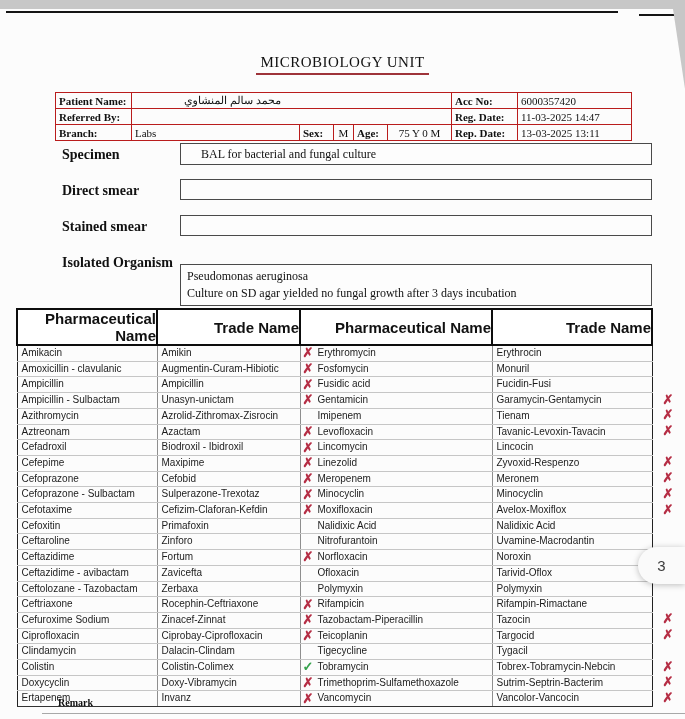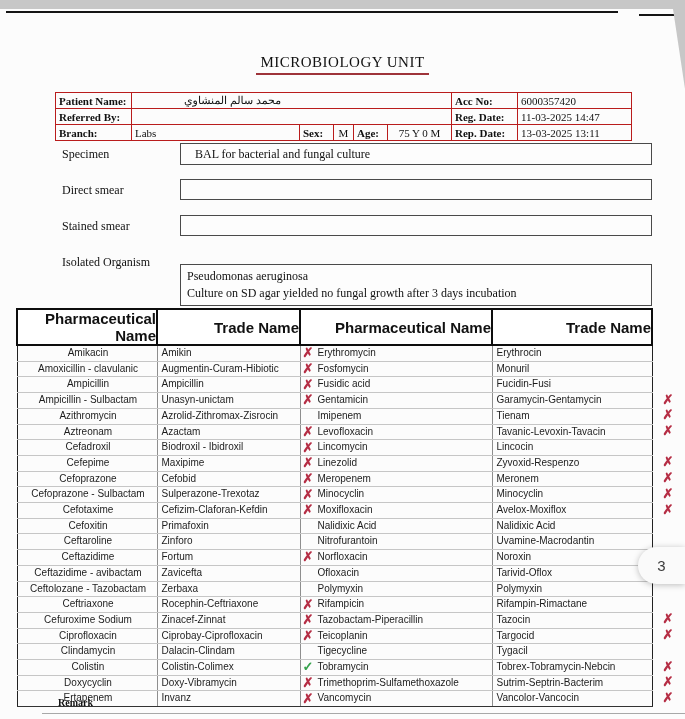--- a/index.html
+++ b/index.html
@@ -29,45 +29,45 @@
   table.pinfo{
     position:absolute;top:83px;left:55px;width:576px;
     border-collapse:collapse;table-layout:fixed;font-size:11px;
   }
   .pinfo td{border:1px solid #b91c1c;height:15px;padding:0 3px;white-space:nowrap;overflow:hidden;}
   .pinfo .lbl{font-weight:bold;}
   .pinfo .arabic{padding-left:52px;}
   .pinfo .ctr{text-align:center;}
 
   
-  .sec-label{position:absolute;left:62px;font-weight:normal;font-size:12px;}
+  .sec-label{position:absolute;left:62px;font-weight:bold;font-size:14px;}
   .sec-box{position:absolute;left:180px;width:472px;border:1px solid #4a4a4a;background:#fdfdfd;
     font-size:12px;box-sizing:border-box;}
-  .box-specimen{top:134px;height:22px;line-height:21px;padding-left:14px;}
+  .box-specimen{top:134px;height:22px;line-height:21px;padding-left:20px;}
   .box-direct{top:170px;height:21px;}
   .box-stained{top:206px;height:21px;}
   .box-organism{top:240px;height:42px;line-height:17px;padding:3px 6px;margin-top:15px;}
 
   
   table.abx{
     position:absolute;top:299px;left:16px;width:664px;
     border-collapse:collapse;table-layout:fixed;
     font-family:"Liberation Sans", sans-serif;
   }
   .abx th{
     border:2px solid #0d0d0d;background:#fff;height:17px;
     font-size:15px;font-weight:bold;text-align:right;padding:0;
   }
   .abx th.endcol{border:none;background:transparent;}
   .abx td{
     font-size:10px;height:14.7px;line-height:14.7px;padding:0 2px 0 4px;
     white-space:nowrap;overflow:hidden;color:#1c1c1c;
     border-bottom:1px solid #c6c6c6;
   }
-  .abx td.c1{border-left:1.5px solid #222;border-right:1px solid #8e8e8e;text-align:center;}
+  .abx td.c1{border-left:1.5px solid #222;border-right:1px solid #8e8e8e;}
   .abx td.c2{border-right:1px solid #8e8e8e;}
   .abx td.c3{border-right:1px solid #8e8e8e;position:relative;padding-left:17px;}
   .abx td.c4{border-right:1.5px solid #222;}
   .abx td.c5{border:none;padding:0 0 0 10px;}
   .abx tbody tr:last-child td{border-bottom:1.5px solid #333;}
   .abx tbody tr:last-child td.c5{border-bottom:none;}
   .mark{font-weight:bold;font-size:13px;}
   .c3 .mark{position:absolute;left:2px;top:50%;transform:translateY(-50%);}
   .mark.x{color:var(--mark-red,#b52d44);}
   .mark.check{color:var(--mark-green,#35a24c);}

